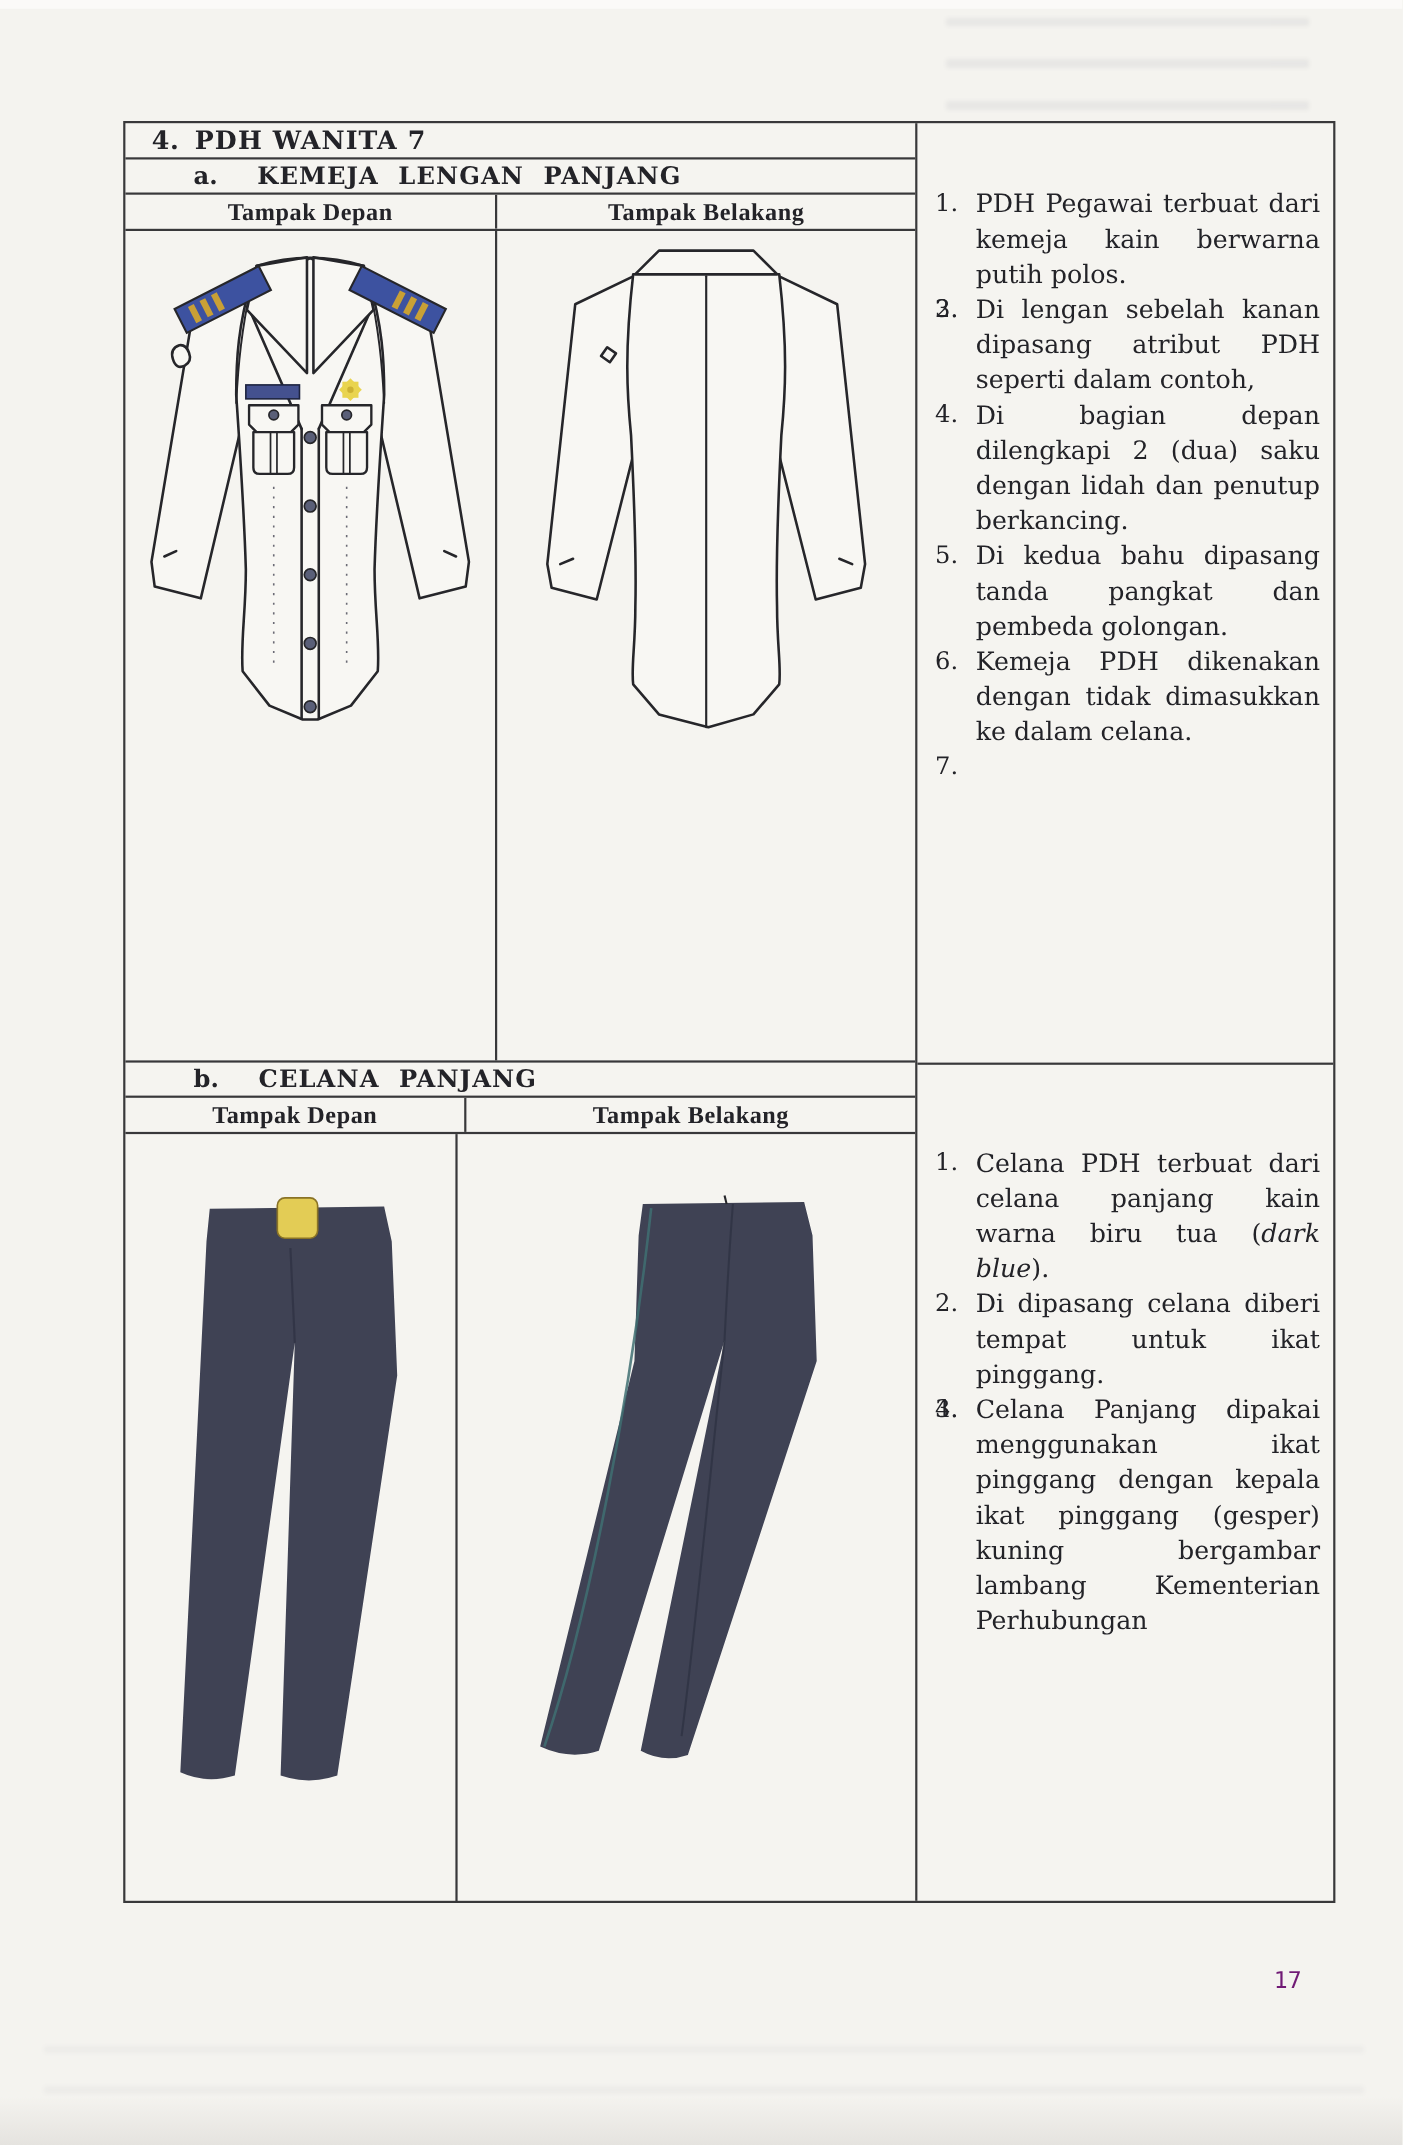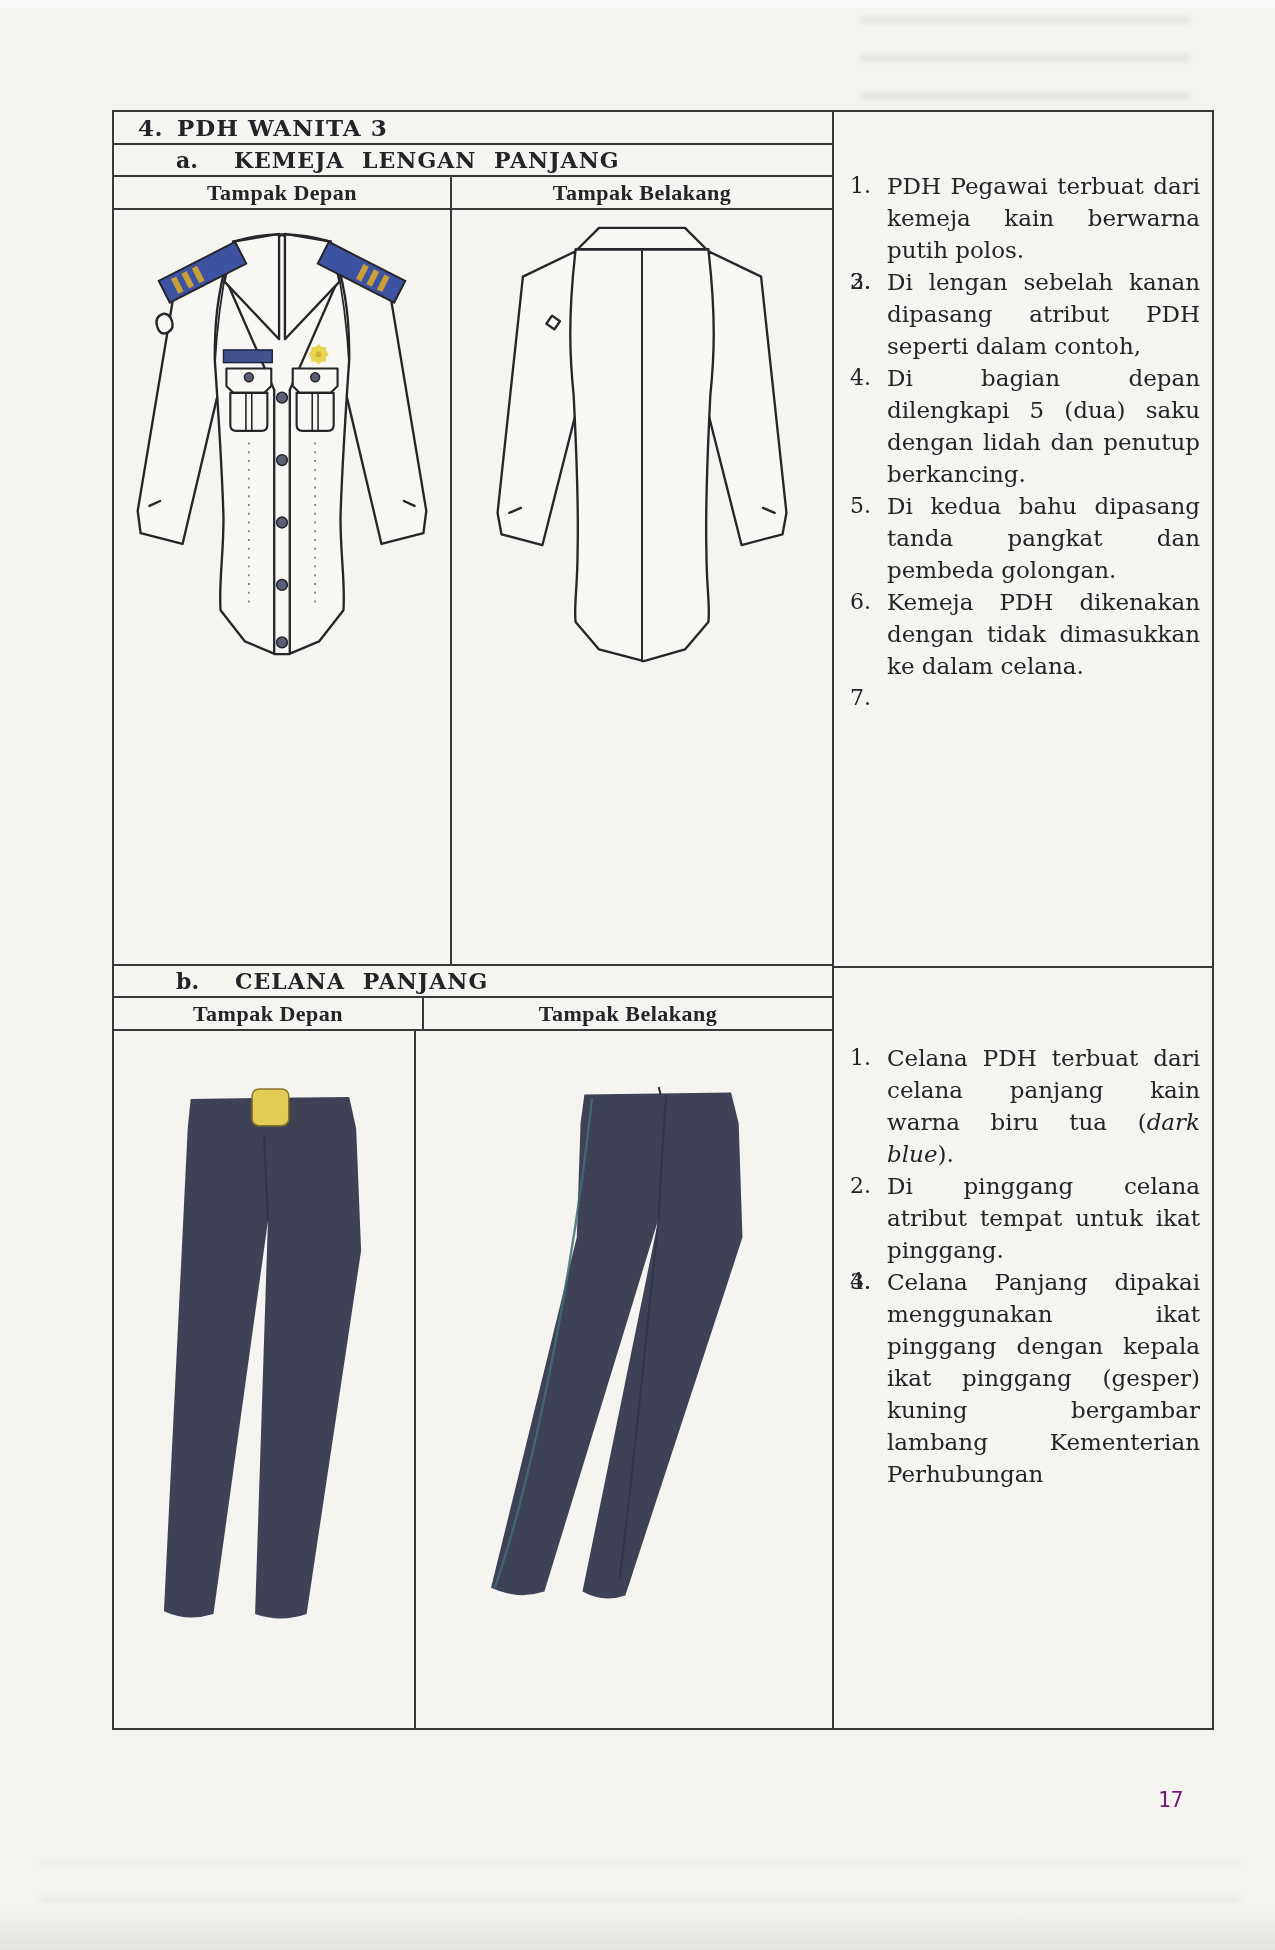--- a/index.html
+++ b/index.html
@@ -77,21 +77,21 @@
   <div class="smudge s1"></div>
   <div class="smudge s2"></div>
   <div class="smudge s3"></div>
 
   <div class="doc-table">
 
     <div class="left-block">
 
       <div class="row rowA1">
         <span class="hnum">4.</span>
-        <span class="htitle">PDH WANITA 3</span>
+        <span class="htitle">PDH WANITA 7</span>
       </div>
 
       <div class="row rowA2">
         <span class="hletter">a.</span>
         <span class="hsub">KEMEJA LENGAN PANJANG</span>
       </div>
 
       <div class="row rowA3">
         <div class="colcellA">
           <span class="colhead">Tampak Depan</span>
@@ -221,21 +221,21 @@
         </div>
         <div class="note">
           <span class="num">2.</span>
         </div>
         <div class="note">
           <span class="num">3.</span>
           <div class="ntext">Di lengan sebelah kanan dipasang atribut PDH seperti dalam contoh,</div>
         </div>
         <div class="note">
           <span class="num">4.</span>
-          <div class="ntext">Di bagian depan dilengkapi 5 (dua) saku dengan lidah dan penutup berkancing.</div>
+          <div class="ntext">Di bagian depan dilengkapi 2 (dua) saku dengan lidah dan penutup berkancing.</div>
         </div>
         <div class="note">
           <span class="num">5.</span>
           <div class="ntext">Di kedua bahu dipasang tanda pangkat dan pembeda golongan.</div>
         </div>
         <div class="note">
           <span class="num">6.</span>
           <div class="ntext">Kemeja PDH dikenakan dengan tidak dimasukkan ke dalam celana.</div>
         </div>
         <div class="note">
@@ -243,21 +243,21 @@
         </div>
       </div>
 
       <div class="rcell rcellB">
         <div class="note">
           <span class="num">1.</span>
           <div class="ntext"><span>Celana PDH terbuat dari celana panjang kain warna biru tua (</span><span class="it">dark blue</span><span>).</span></div>
         </div>
         <div class="note">
           <span class="num">2.</span>
-          <div class="ntext">Di pinggang celana atribut tempat untuk ikat pinggang.</div>
+          <div class="ntext">Di dipasang celana diberi tempat untuk ikat pinggang.</div>
         </div>
         <div class="note">
           <span class="num">3.</span>
         </div>
         <div class="note">
           <span class="num">4.</span>
           <div class="ntext">Celana Panjang dipakai menggunakan ikat pinggang dengan kepala ikat pinggang (gesper) kuning bergambar lambang Kementerian Perhubungan</div>
         </div>
       </div>
 

